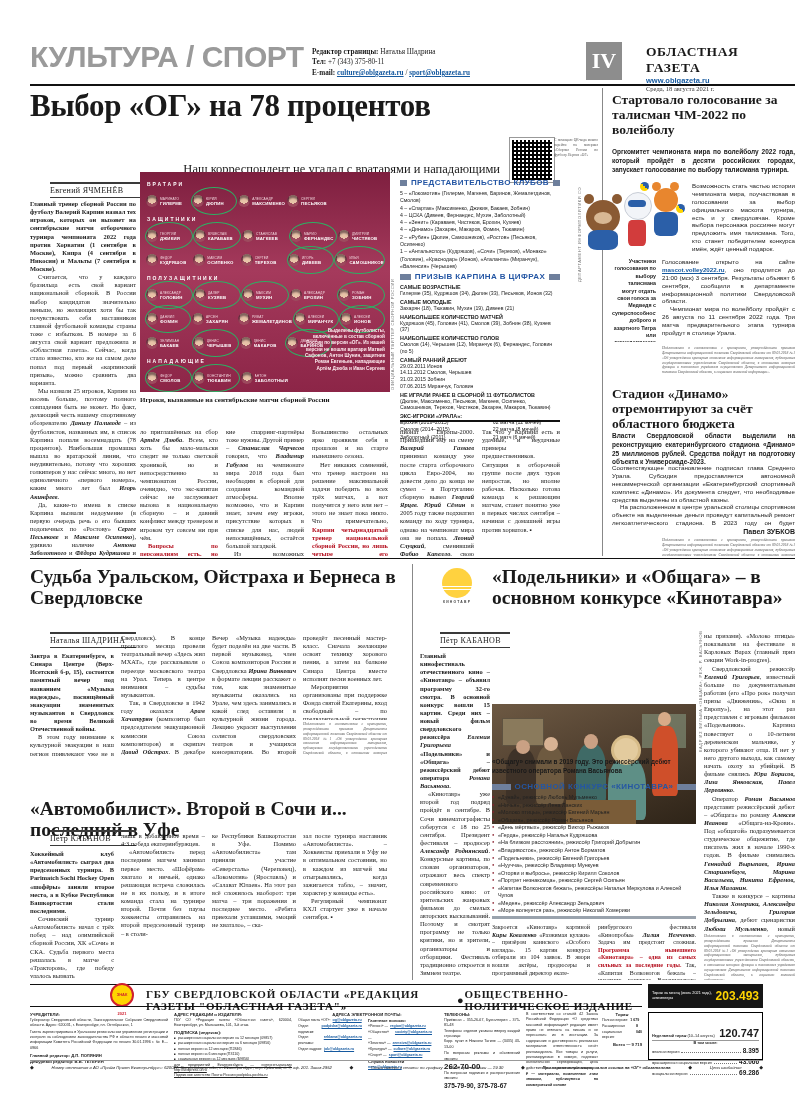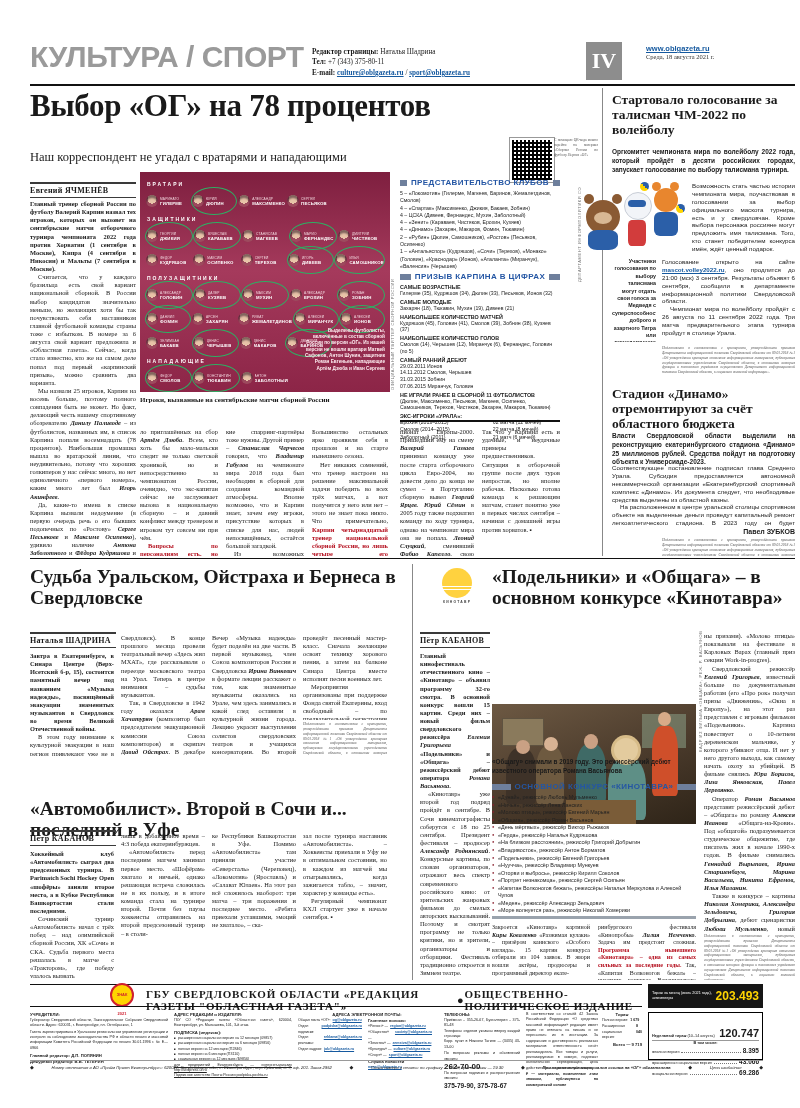--- a/index.html
+++ b/index.html
@@ -19,22 +19,22 @@
   .paper-name{font-weight:bold;font-size:13.5px;letter-spacing:0.6px;}
   .paper-site{font-family:"Liberation Sans",sans-serif;font-weight:bold;font-size:7.5px;color:#15599f;text-decoration:underline;}
   .paper-date{font-size:6.5px;color:#333;}
   .hrule{background:#111;}
   .vrule{background:#888;}
   
   .h1{font-size:31px;font-weight:bold;line-height:1.04;letter-spacing:-0.3px;}
   .h2{font-size:19.5px;font-weight:bold;line-height:1.08;}
   .h3{font-size:13.5px;font-weight:bold;line-height:1.12;}
   .subhead{font-size:12.5px;}
-  .byl{font-weight:bold;font-size:8px;border-top:2.5px solid #3a3a3a;border-bottom:0.8px solid #3a3a3a;
-       padding:2px 0;letter-spacing:0.3px;}
+  .byl{font-weight:normal;font-size:8px;border-top:2.5px solid #3a3a3a;border-bottom:0.8px solid #3a3a3a;
+       padding:2px 0;letter-spacing:0.3px;margin-left:20px;}
   
   .tcol{font-size:6.4px;line-height:1.27;text-align:justify;overflow:hidden;}
   .tcol p{margin:0;text-indent:8px;}
   .tcol p:first-child{text-indent:0;}
   .sans{font-family:"Liberation Sans",sans-serif;font-size:6.2px;}
   .lead-sans{font-family:"Liberation Sans",sans-serif;font-weight:bold;font-size:6.5px;line-height:1.35;text-align:justify;}
   .fineprint{font-size:3.6px;line-height:1.35;color:#555;font-style:italic;text-align:justify;overflow:hidden;}
   .vcred{writing-mode:vertical-rl;transform:rotate(180deg);font-family:"Liberation Sans",sans-serif;
          font-size:4px;color:#777;letter-spacing:0.6px;white-space:nowrap;}
   
@@ -118,31 +118,32 @@
     <div><span class="b">Редактор страницы:</span> <span>Наталья Шадрина</span></div>
     <div><span class="b">Тел:</span> <span>+7 (343) 375-80-11</span></div>
     <div><span class="b">E-mail:</span>
       <span class="blue b">culture@oblgazeta.ru</span>
       <span>/</span>
       <span class="blue b">sport@oblgazeta.ru</span>
     </div>
   </div>
   <div class="abs pagebox" style="left:586px;top:42px;width:36px;height:38px;">IV</div>
   <div class="abs" style="left:646px;top:44px;width:150px;">
+    <div class="paper-name">ОБЛАСТНАЯ ГАЗЕТА</div>
     <div class="paper-site">www.oblgazeta.ru</div>
     <div class="paper-date">Среда, 18 августа 2021 г.</div>
   </div>
   <div class="abs hrule" style="left:30px;top:84px;width:765px;height:1.5px;"></div>
 
   <div class="abs h1" style="left:30px;top:90px;width:480px;">
     <div>Выбор «ОГ» на 78 процентов</div>
   </div>
   <div class="abs qr" style="left:510px;top:138px;width:40px;height:40px;"></div>
   <div class="abs fineprint" style="left:554px;top:138px;width:44px;height:44px;font-style:normal;">С помощью QR-кода можно перейти на материал «Сборная России по футболу. Версия «ОГ»</div>
-  <div class="abs subhead" style="left:30px;top:150px;width:470px;">Наш корреспондент не угадал с вратарями и нападающими</div>
+  <div class="abs subhead" style="left:30px;top:162px;width:470px;text-align:right;">Наш корреспондент не угадал с вратарями и нападающими</div>
 
   <div class="abs byl" style="left:30px;top:182px;width:106px;">Евгений ЯЧМЕНЁВ</div>
   <div class="abs tcol" style="left:30px;top:200px;width:106px;height:356px;">
       <p><span class="b">Главный тренер сборной России по футболу Валерий Карпин назвал тех игроков, которых он вызовет на сентябрьские матчи отборочного турнира чемпионата 2022 года против Хорватии (1 сентября в Москве), Кипра (4 сентября в Никосии) и Мальты (7 сентября в Москве).</span></p>
       <p><span>Считается, что у каждого бразильца есть свой вариант национальной сборной. В России выбор кандидатов значительно меньше, но желающих хотя бы так почувствовать себя наставником главной футбольной команды страны тоже с избытком. В номере за 6 августа свой вариант предложила и «Областная газета». Сейчас, когда стало известно, кто же на самом деле попал под первый «карпинский призыв», можно сравнить два варианта.</span></p>
       <p><span>Мы назвали 25 игроков, Карпин на восемь больше, поэтому полного совпадения быть не может. Но факт, делающий честь нашему спортивному обозревателю </span><span class="b i">Данилу Паливоде</span><span> – из футболистов, названных им, в список Карпина попали восемнадцать (78 процентов). Наибольшая промашка вышла во вратарской линии, что неудивительно, потому что хороших голкиперов у нас сейчас много, но нет единоличного «первого номера», каким много лет был </span><span class="b i">Игорь Акинфеев</span><span>.</span></p>
       <p><span>Да, какие-то имена в списке Карпина вызвали недоумение (в первую очередь речь о его бывших подопечных по «Ростову» </span><span class="b i">Сергее Песьякове</span><span> и </span><span class="b i">Максиме Осипенко</span><span>), удивило наличие </span><span class="b i">Антона Заболотного</span><span> и </span><span class="b i">Фёдора Кудряшова</span><span> и отсутствие </span></p>
     </div>
 
   <div class="abs roster" style="left:140px;top:172px;width:250px;height:220px;">

